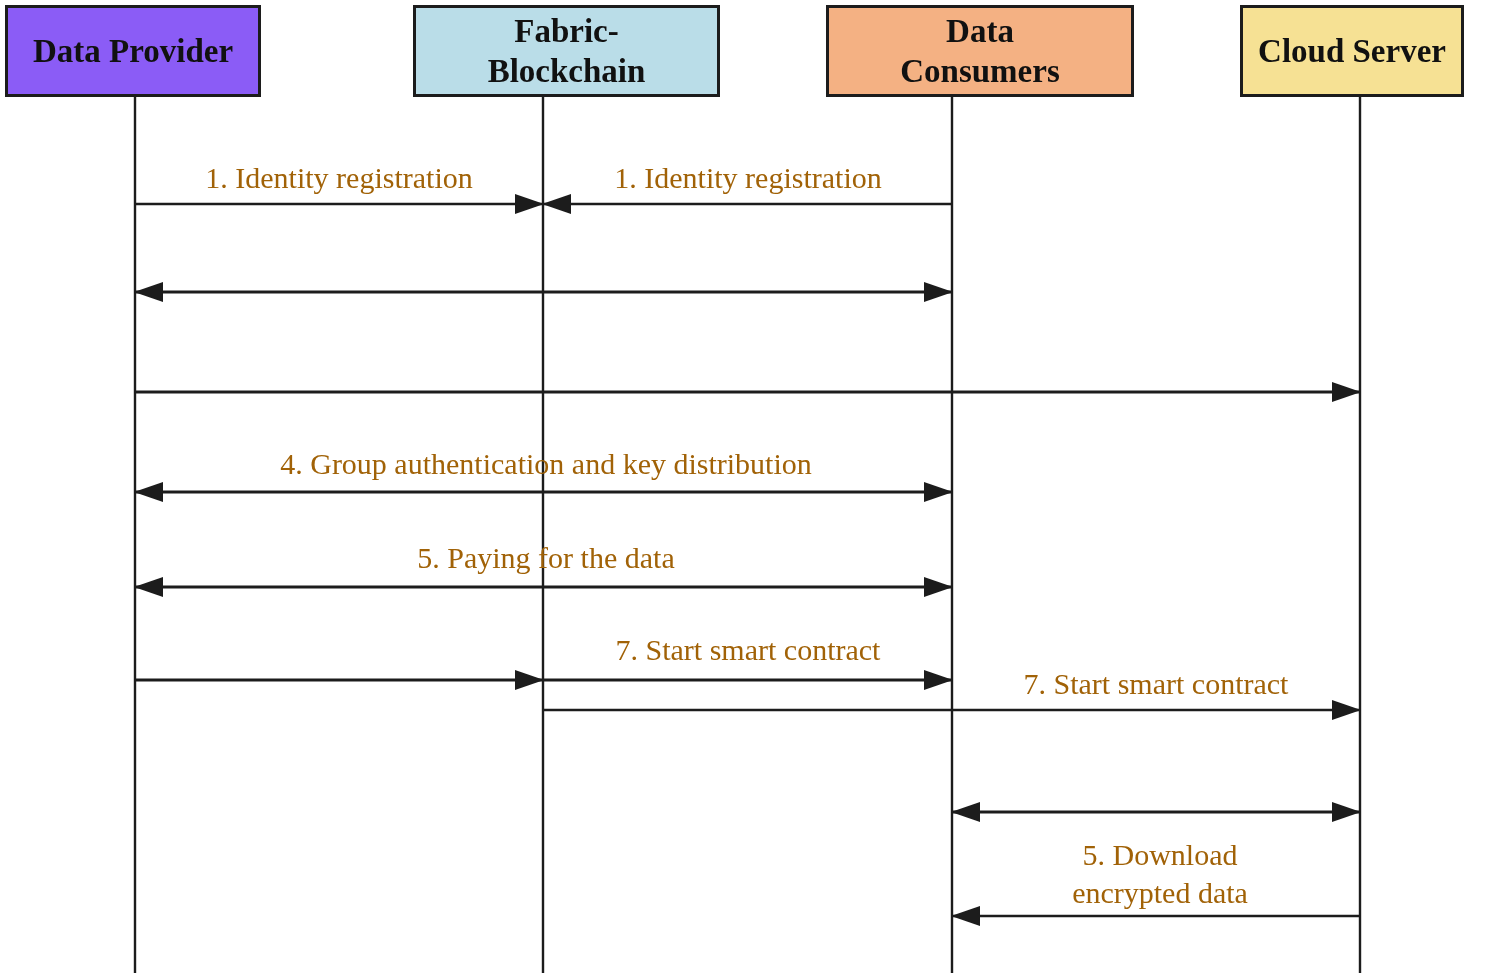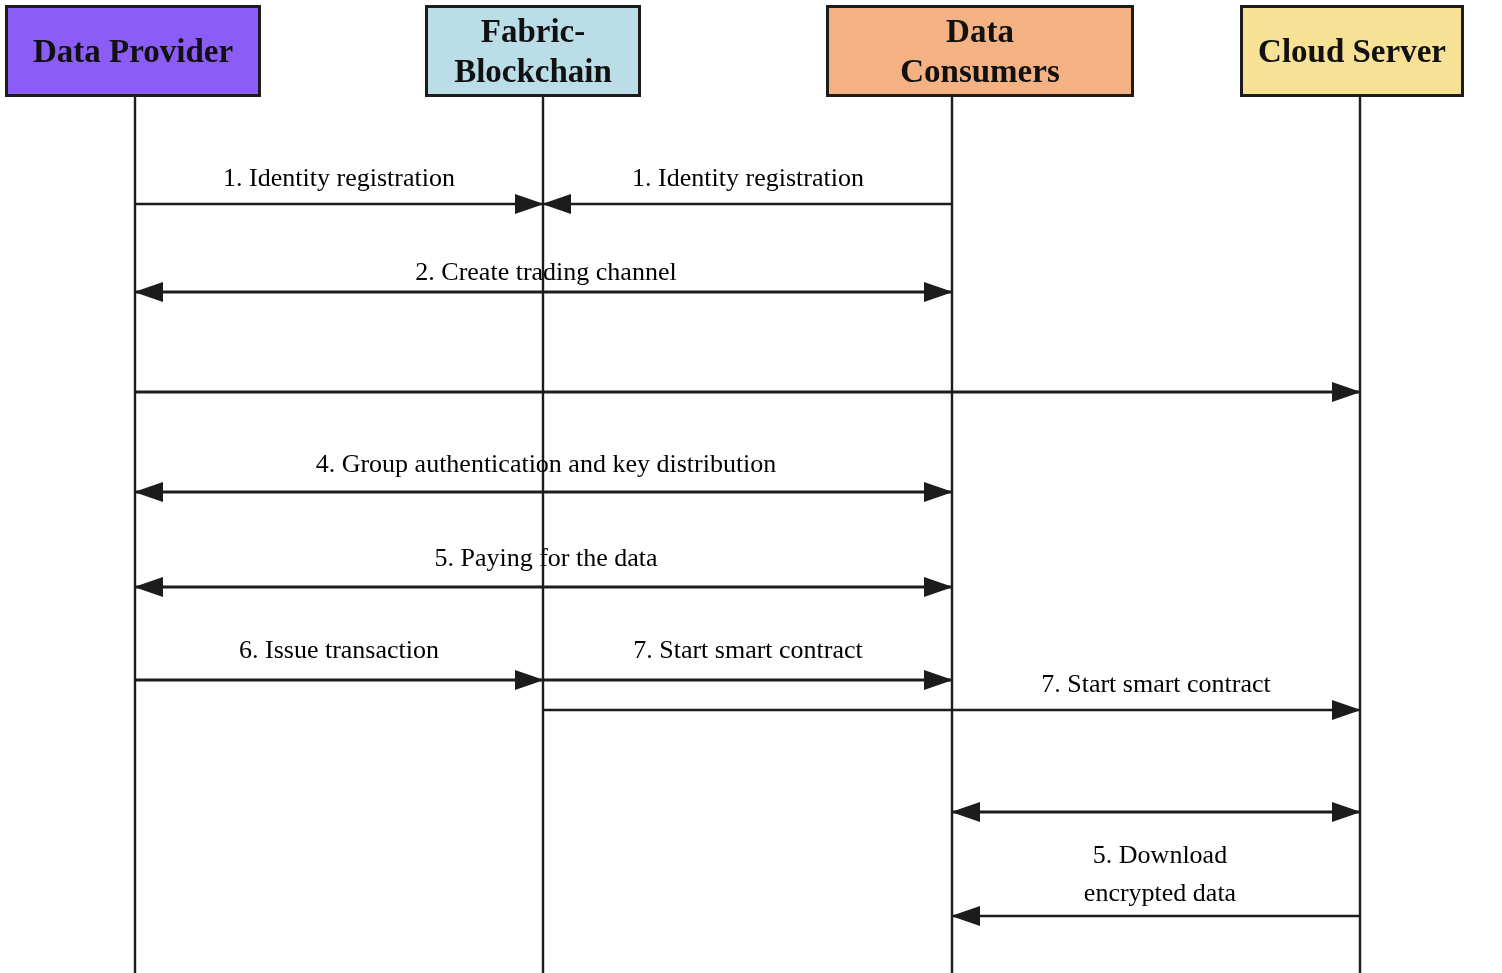--- a/index.html
+++ b/index.html
@@ -29,23 +29,23 @@
     font-weight: bold;
     font-size: 33px;
     line-height: 40px;
     color: #111111;
     text-align: center;
     white-space: pre;
   }
   .msg-label {
     position: absolute;
     transform: translateX(-50%);
-    font-size: 26px;
+    font-size: 30px;
     line-height: 40px;
-    color: #000000;
+    color: #a16207;
     text-align: center;
     white-space: pre;
     font-family: Liberation Serif, serif;
   }
   .msg-label.two-line { line-height: 38px; }
 </style>
 </head>
 <body>
 
 <div class="stage">
@@ -72,38 +72,36 @@
     <line class="msg" x1="543" y1="680" x2="952" y2="680" marker-end="url(#ah)"></line>
     <line class="msg thin" x1="543" y1="710" x2="1360" y2="710" marker-end="url(#ah)"></line>
     <line class="msg" x1="952" y1="812" x2="1360" y2="812" marker-start="url(#ah)" marker-end="url(#ah)"></line>
     <line class="msg thin" x1="1360" y1="916" x2="952" y2="916" marker-end="url(#ah)"></line>
   </svg>
 
   <div class="actor-box" style="left: 5px; width: 256px; background-color: #8b5cf6;">
     <span class="actor-label">Data Provider</span>
   </div>
 
-  <div class="actor-box" style="left: 413px; width: 216px; background-color: rgb(186, 221, 232); margin-left: 12px;">
+  <div class="actor-box" style="left: 413px; width: 307px; background-color: rgb(186, 221, 232);">
     <span class="actor-label">Fabric-
 Blockchain</span>
   </div>
 
   <div class="actor-box" style="left: 826px; width: 308px; background-color: rgb(244, 177, 131);">
     <span class="actor-label">Data
 Consumers</span>
   </div>
 
   <div class="actor-box" style="left: 1240px; width: 224px; background-color: rgb(246, 225, 148);">
     <span class="actor-label">Cloud Server</span>
   </div>
 
   <div class="msg-label" style="left:339px;  top:158px;">1. Identity registration</div>
   <div class="msg-label" style="left:748px;  top:158px;">1. Identity registration</div>
-  <div class="msg-label" style="left:546px;  top:252px;">2. Create trading channel</div>
   <div class="msg-label" style="left:546px;  top:444px;">4. Group authentication and key distribution</div>
   <div class="msg-label" style="left:546px;  top:538px;">5. Paying for the data</div>
-  <div class="msg-label" style="left:339px;  top:630px;">6. Issue transaction</div>
   <div class="msg-label" style="left:748px;  top:630px;">7. Start smart contract</div>
   <div class="msg-label" style="left:1156px; top:664px;">7. Start smart contract</div>
   <div class="msg-label two-line" style="left:1160px; top:836px;">5. Download
 encrypted data</div>
 
 </div>
 
 </body></html>

